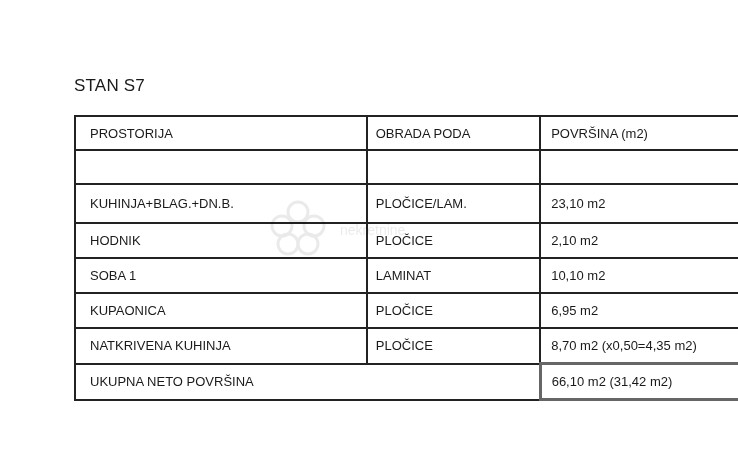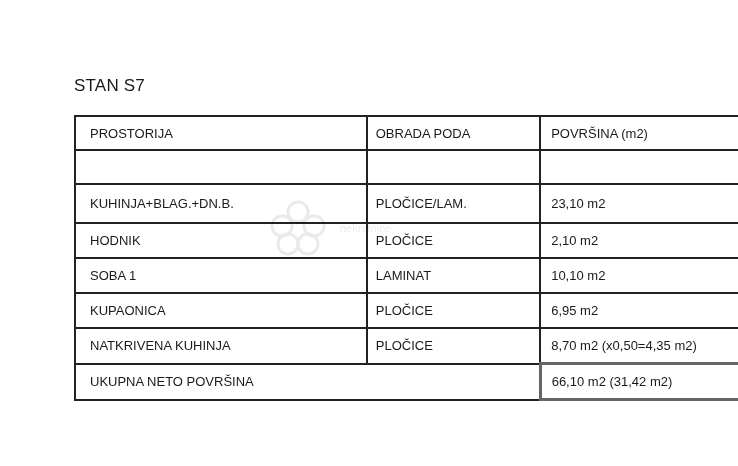--- a/index.html
+++ b/index.html
@@ -28,21 +28,21 @@
     .tbl tr.r-head td { height: 32px; }
     .tbl tr.r-empty td { height: 32px; }
     .tbl tr.r-data td { height: 33px; }
     .tbl tr.r-data td.lowtext { height: 27px; }
     .tbl tr.r-total td.total-value { border: 3px solid #666; }
     .watermark {
       position: absolute; left: 268px; top: 198px; width: 60px; height: 60px;
       opacity: 0.08; pointer-events: none;
     }
     .watermark-text {
-      position: absolute; left: 340px; top: 222px; font-size: 11px;
+      position: absolute; left: 340px; top: 222px; font-size: 14px;
       color: #000; opacity: 0.08; pointer-events: none;
     }
   </style>
 </head>
 <body>
 
 <div class="title">STAN S7</div>
 
 <table class="tbl">
   <colgroup>

